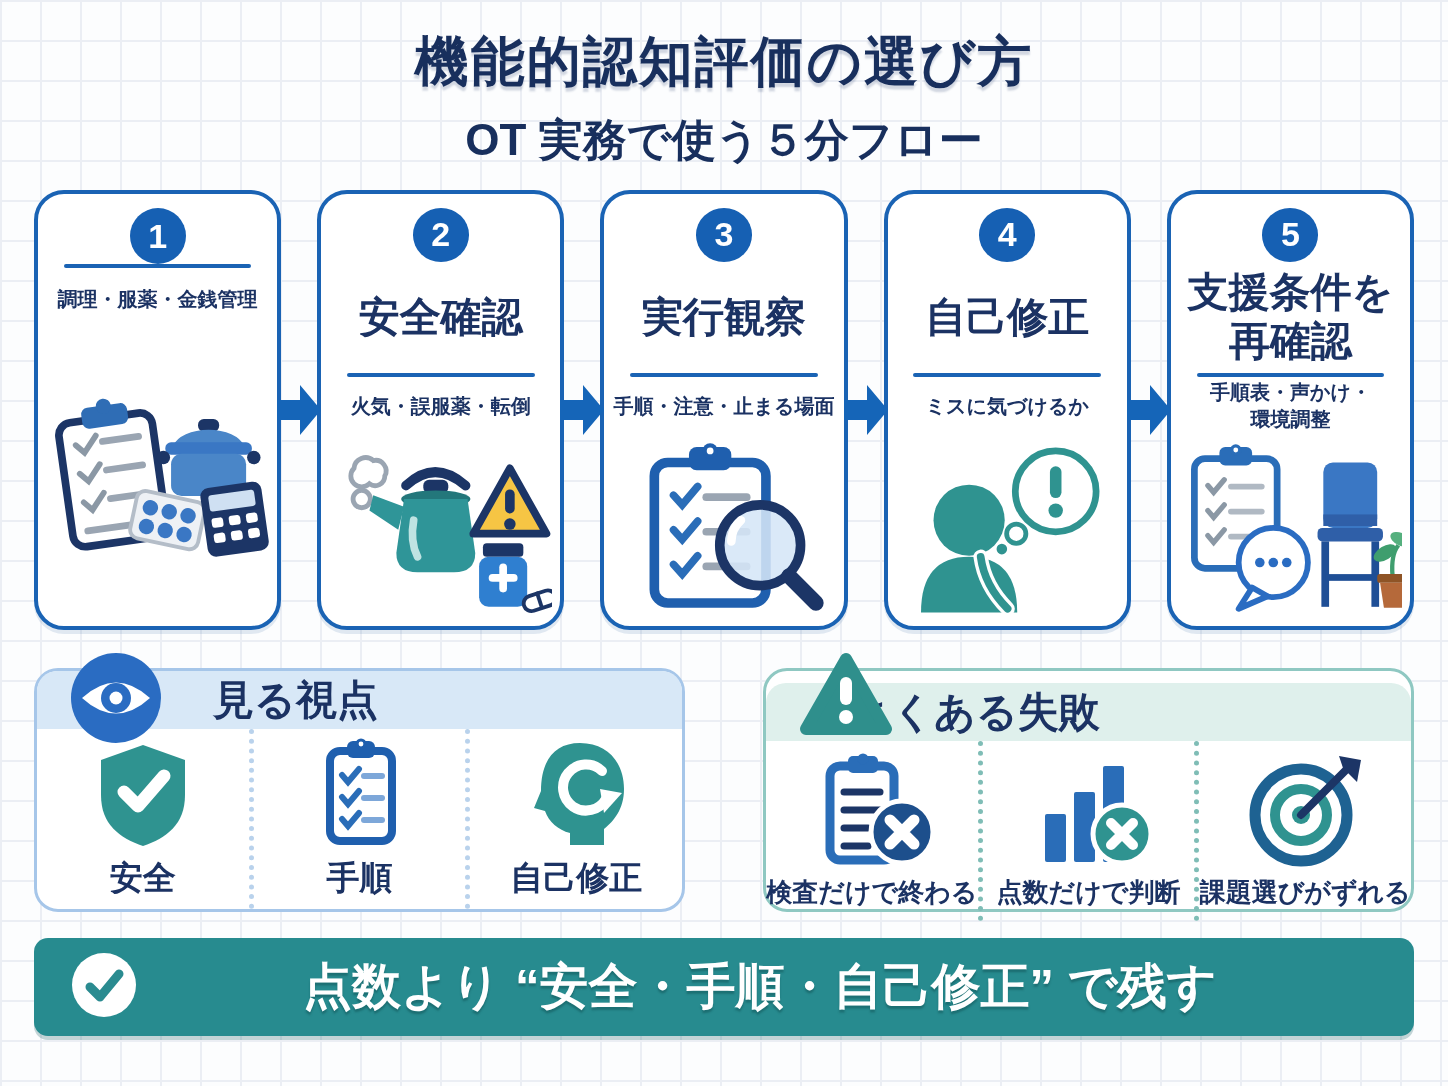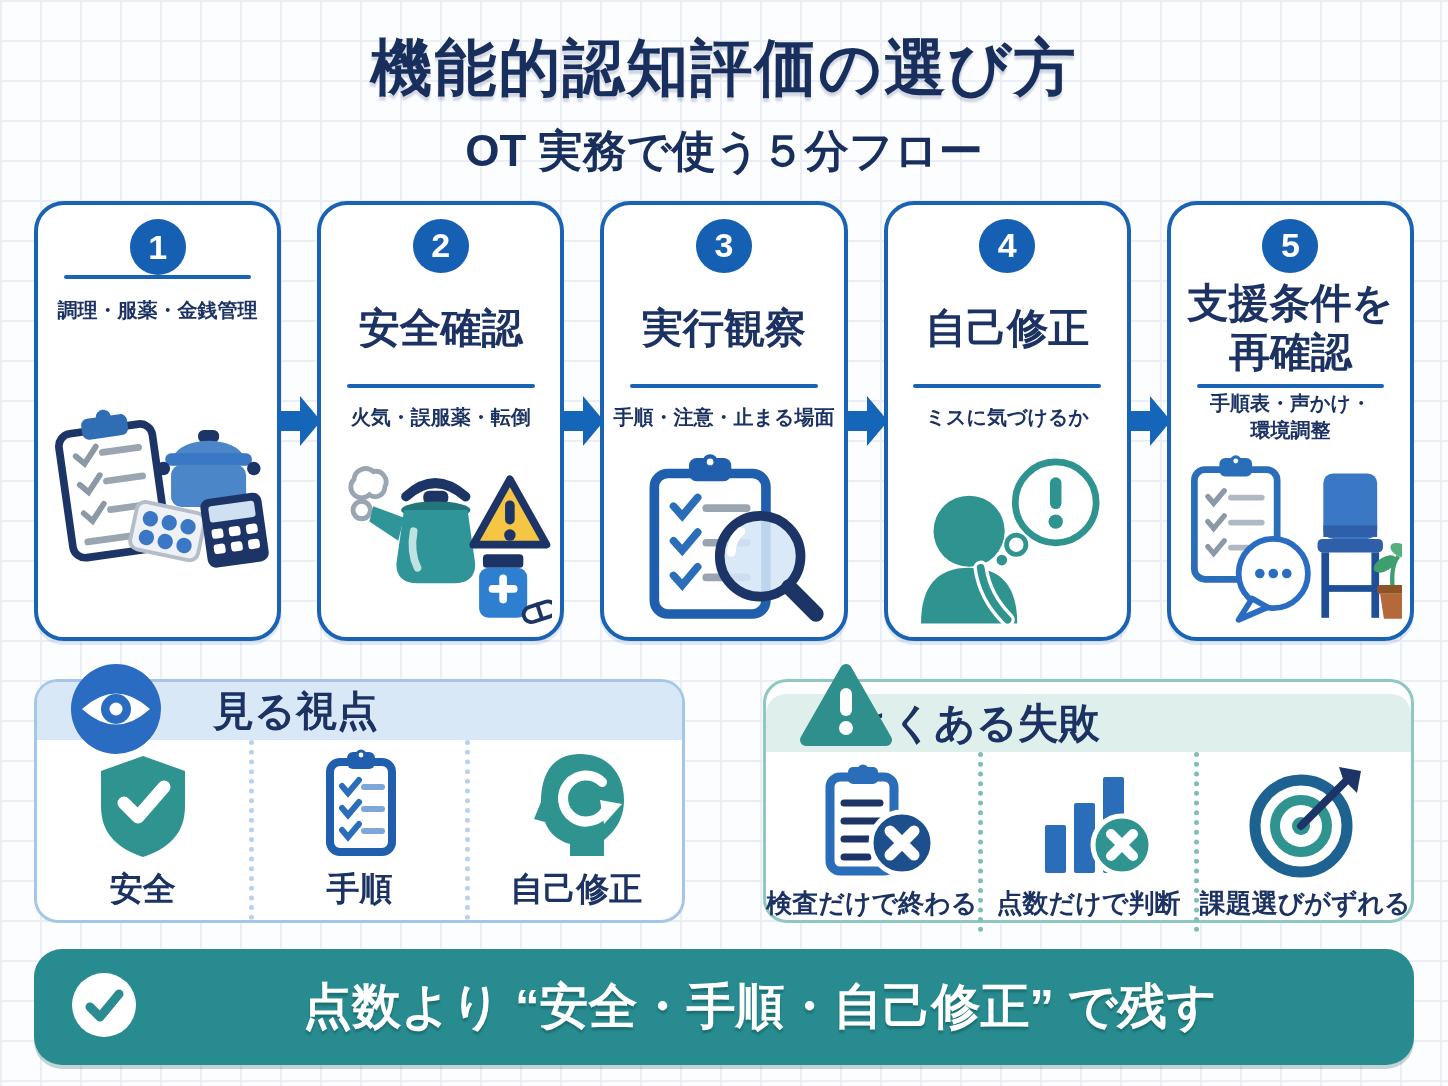--- a/index.html
+++ b/index.html
@@ -8,21 +8,21 @@
     background-color:#fcfdfe;
     background-image:
       linear-gradient(#ebeef4 2px, transparent 2px),
       linear-gradient(90deg,#ebeef4 2px, transparent 2px);
     background-size:40px 40px;
     font-family:"Liberation Sans","DejaVu Sans",sans-serif;
     color:#1b3263;
   }
   .page-title{
     margin:0;padding-top:26px;text-align:center;
-    font-size:62px;font-weight:900;color:#182f5d;letter-spacing:2px;
+    font-size:54px;font-weight:900;color:#182f5d;letter-spacing:2px;
     text-shadow:0 4px 2px rgba(24,47,93,0.18);
   }
   .page-subtitle{
     text-align:center;font-size:44px;font-weight:800;color:#182f5d;margin-top:12px;
   }
   
   .flow-row{display:flex;align-items:stretch;margin:20px 34px 0;height:440px;}
   .step-card{
     flex:1;background:#fff;border:4px solid #1a63b4;border-radius:30px;
     box-shadow:0 4px 0 rgba(21,80,150,0.12);
@@ -62,21 +62,21 @@
   .panel-teal .panel-head{background:#dff0ec;padding-left:84px;margin-top:12px;}
   .panel-badge{position:absolute;top:-20px;left:32px;}
   .panel-items{display:flex;height:calc(100% - 58px);}
   .panel-item{flex:1;display:flex;flex-direction:column;align-items:center;justify-content:center;gap:3px;min-width:0;}
   .panel-blue .panel-item + .panel-item{border-left:5px dotted #b9d2ec;}
   .panel-teal .panel-item + .panel-item{border-left:5px dotted #7fbdb6;}
   .vp-label{font-size:33px;font-weight:800;color:#1b3263;white-space:nowrap;}
   .fail-label{font-size:26px;font-weight:800;color:#1b3263;white-space:nowrap;}
   
   .banner{
-    margin:26px 34px 0;height:116px;background:#278b8f;border-radius:28px;
+    margin:26px 34px 0;height:98px;background:#278b8f;border-radius:14px;
     position:relative;display:flex;align-items:center;justify-content:center;
     box-shadow:0 4px 0 rgba(20,90,95,0.25);
   }
   .banner-icon{position:absolute;left:38px;top:50%;transform:translateY(-50%);}
   .banner-text{
     color:#fff;font-size:49px;font-weight:900;padding-left:72px;white-space:nowrap;
     text-shadow:0 3px 2px rgba(10,60,64,0.35);
   }
 </style>
 </head>

